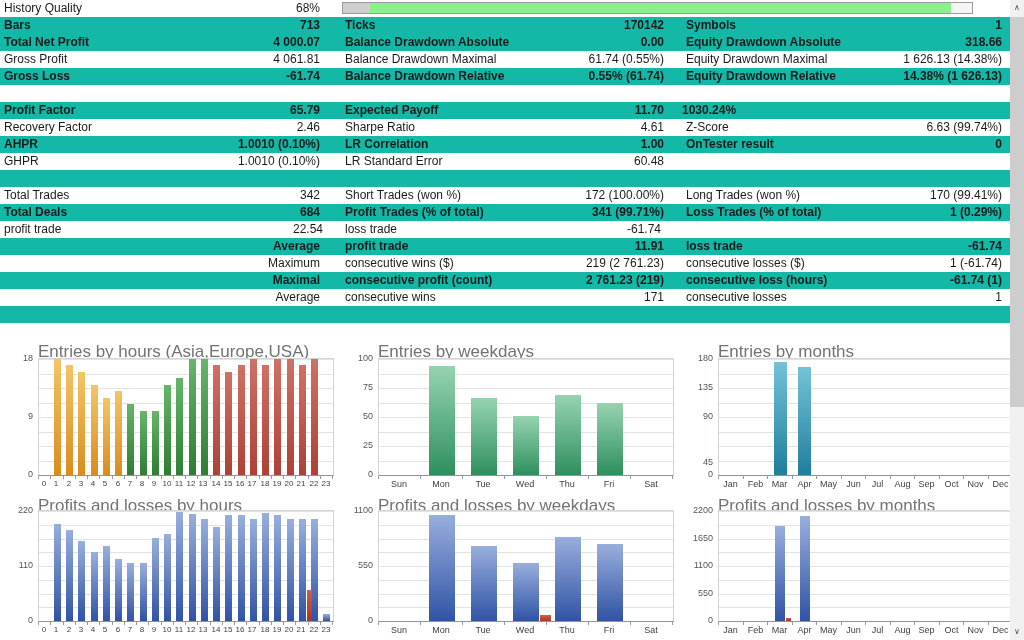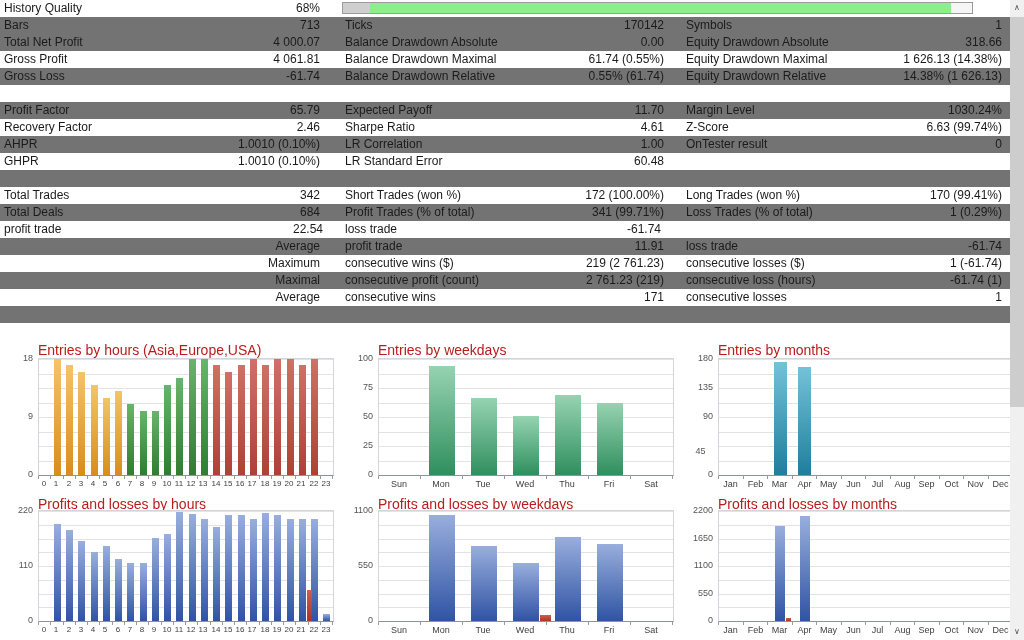--- a/index.html
+++ b/index.html
@@ -4,41 +4,41 @@
 <style>
   html,body{margin:0;padding:0;}
   body{
     width:1024px;height:640px;position:relative;overflow:hidden;
     background:#ffffff;font-family:"Liberation Sans",sans-serif;
     -webkit-font-smoothing:antialiased;
   }
   
   .stats{position:absolute;left:0;top:0;width:1010px;}
   .srow{display:flex;height:17px;line-height:17px;font-size:12px;color:#1b1b1b;}
-  .srow.shaded{background:#737373;}
+  .srow.shaded{background:#14b8a6;font-weight:bold;}
   .grp{display:flex;overflow:hidden;}
   .g1{width:341px;} .g2{width:341px;} .g3{width:328px;}
   .lbl{flex:1 1 auto;padding-left:4px;white-space:nowrap;overflow:hidden;}
   .val{flex:0 0 auto;text-align:right;white-space:nowrap;}
   .g1 .val{padding-right:21px;} .g2 .val{padding-right:18px;} .g3 .val{padding-right:8px;}
   
   .progress{position:absolute;left:342px;top:2px;width:631px;height:12px;
     border:1px solid #9b9b9b;display:flex;background:#f5f5f5;box-sizing:border-box;}
   .pseg{height:100%;}
   
   .sbar{position:absolute;right:0;top:0;width:14px;height:640px;background:#f0f0f0;}
   .sarrow{position:absolute;left:0;width:14px;height:16px;font-size:8px;color:#505050;
     text-align:center;line-height:16px;cursor:default;}
   .sarrow.up{top:0;} .sarrow.down{bottom:0;}
   .sthumb{position:absolute;left:0;top:17px;width:14px;height:390px;background:#cdcdcd;}
   
   .chart{position:absolute;width:332px;}
   .rowA{top:341px;height:152px;} .rowB{top:495px;height:143px;}
   .cc0{left:8px;} .cc1{left:348px;} .cc2{left:688px;}
-  .ctitle{position:absolute;left:30px;top:1px;font-size:14px;color:#b91c1c;white-space:nowrap;}
+  .ctitle{position:absolute;left:30px;top:1px;font-size:17px;color:#737373;white-space:nowrap;}
   .plot{position:absolute;left:30px;background:#fff;
     border:1px solid #d2d6da;border-bottom:1px solid #8f9499;box-sizing:content-box;}
   .rowA .plot{top:17px;width:294px;height:116px;}
   .rowB .plot{top:15px;width:294px;height:110px;}
   .gl{position:absolute;left:0;right:0;height:1px;background:#e3e3e3;}
   .bar{position:absolute;bottom:0;}
   .yl{position:absolute;left:0;width:25px;text-align:right;font-size:9px;color:#555;}
   .xl{position:absolute;font-size:9px;color:#3e3e3e;text-align:center;white-space:nowrap;}
   .xl.small{font-size:8px;}
   .tk{position:absolute;width:1px;height:3px;background:#9a9a9a;}
@@ -134,21 +134,20 @@
     <div class="srow shaded">
       <div class="grp g1">
         <span class="lbl">Profit Factor</span>
         <span class="val">65.79</span>
       </div>
       <div class="grp g2">
         <span class="lbl">Expected Payoff</span>
         <span class="val">11.70</span>
       </div>
       <div class="grp g3">
-        <span class="lbl">Margin Level</span>
         <span class="val">1030.24%</span>
       </div>
     </div>
     <div class="srow">
       <div class="grp g1">
         <span class="lbl">Recovery Factor</span>
         <span class="val">2.46</span>
       </div>
       <div class="grp g2">
         <span class="lbl">Sharpe Ratio</span>
@@ -450,21 +449,21 @@
       <div class="gl" style="top: 73px;"></div>
       <div class="gl" style="top: 58px;"></div>
       <div class="gl" style="top: 44px;"></div>
       <div class="gl" style="top: 29px;"></div>
       <div class="gl" style="top: 15px;"></div>
       <div class="gl" style="top: 0px;"></div>
       <div class="bar" style="left: 55px; width: 13px; height: 113px; background: linear-gradient(rgb(116, 194, 216), rgb(31, 126, 156));"></div>
       <div class="bar" style="left: 79px; width: 13px; height: 108px; background: linear-gradient(rgb(116, 194, 216), rgb(31, 126, 156));"></div>
     </div>
     <div class="yl" style="top: 128px;">0</div>
-    <div class="yl" style="top: 105px; text-align: center;">45</div>
+    <div class="yl" style="top: 116px;">45</div>
     <div class="yl" style="top: 70px;">90</div>
     <div class="yl" style="top: 41px;">135</div>
     <div class="yl" style="top: 12px;">180</div>
     <div class="tk" style="left: 30px; top: 135px;"></div>
     <div class="tk" style="left: 55px; top: 135px;"></div>
     <div class="tk" style="left: 79px; top: 135px;"></div>
     <div class="tk" style="left: 104px; top: 135px;"></div>
     <div class="tk" style="left: 128px; top: 135px;"></div>
     <div class="tk" style="left: 153px; top: 135px;"></div>
     <div class="tk" style="left: 177px; top: 135px;"></div>

